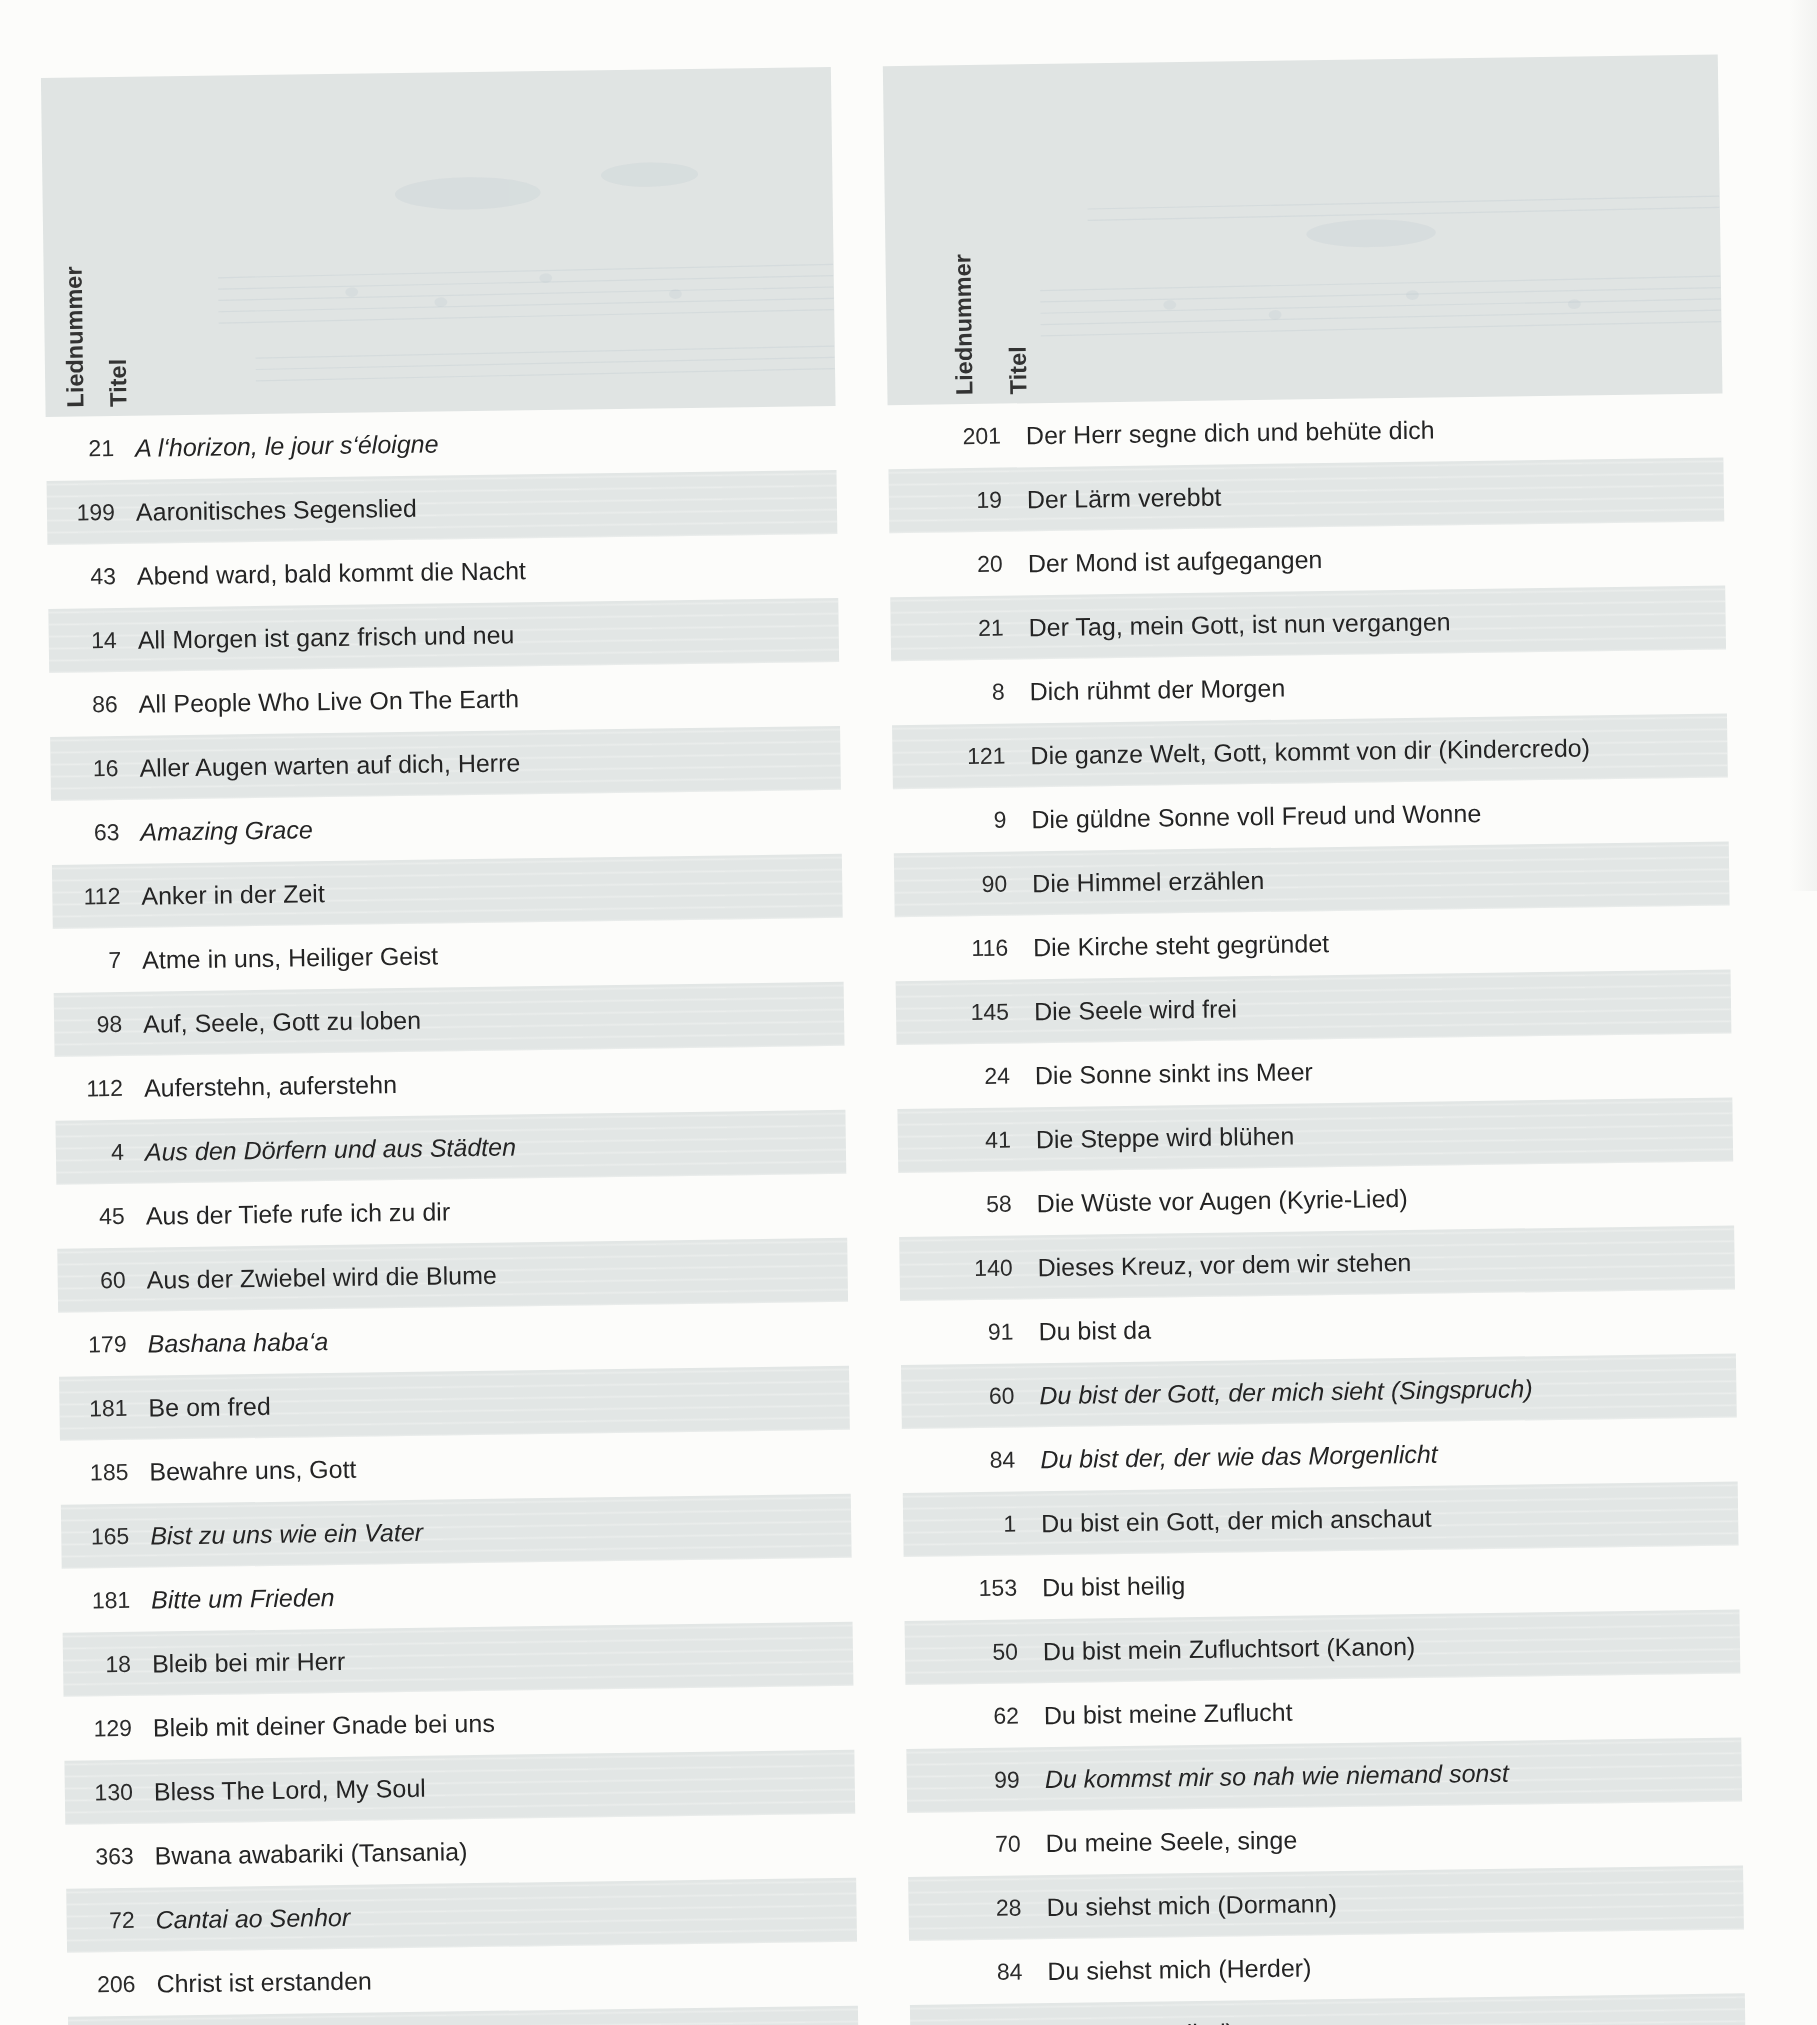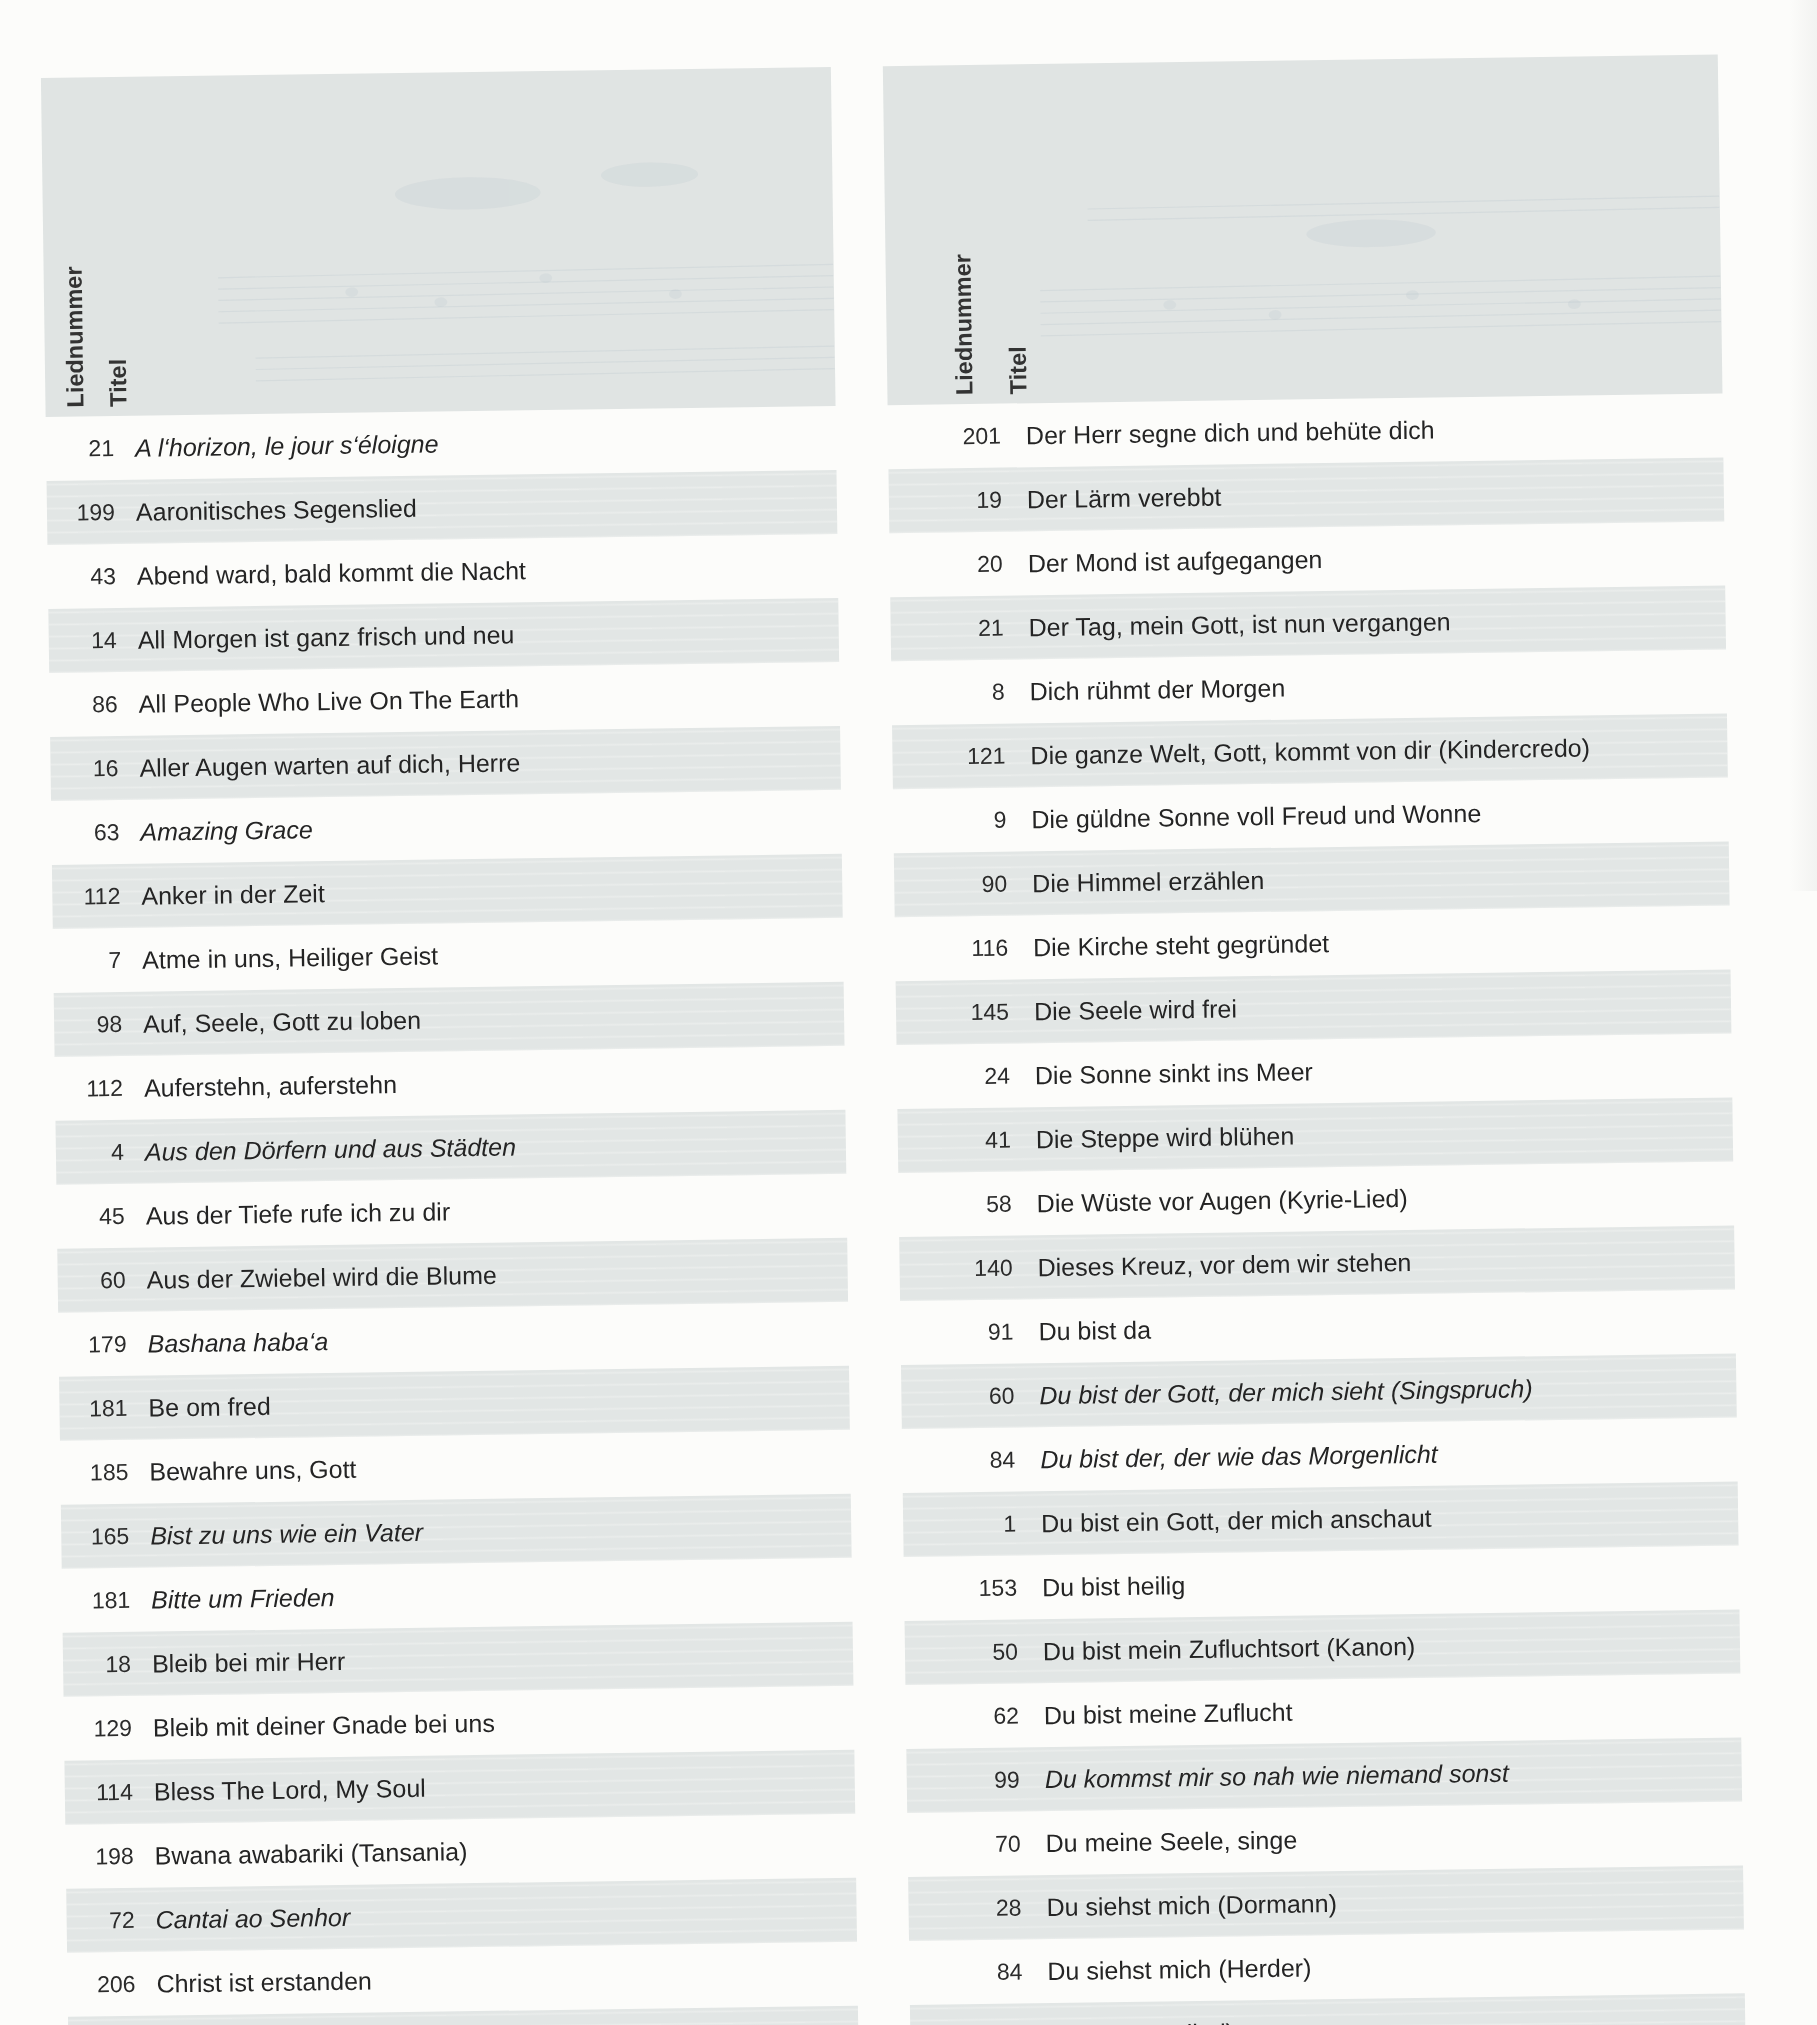--- a/index.html
+++ b/index.html
@@ -138,25 +138,25 @@
   </div>
           <div class="row">
     <span class="num">18</span>
     <span class="title">Bleib bei mir Herr</span>
   </div>
           <div class="row">
     <span class="num">129</span>
     <span class="title">Bleib mit deiner Gnade bei uns</span>
   </div>
           <div class="row">
-    <span class="num">114</span>
+    <span class="num">130</span>
     <span class="title">Bless The Lord, My Soul</span>
   </div>
           <div class="row">
-    <span class="num">198</span>
+    <span class="num">363</span>
     <span class="title">Bwana awabariki (Tansania)</span>
   </div>
           <div class="row it">
     <span class="num">72</span>
     <span class="title">Cantai ao Senhor</span>
   </div>
           <div class="row">
     <span class="num">206</span>
     <span class="title">Christ ist erstanden</span>
   </div>

